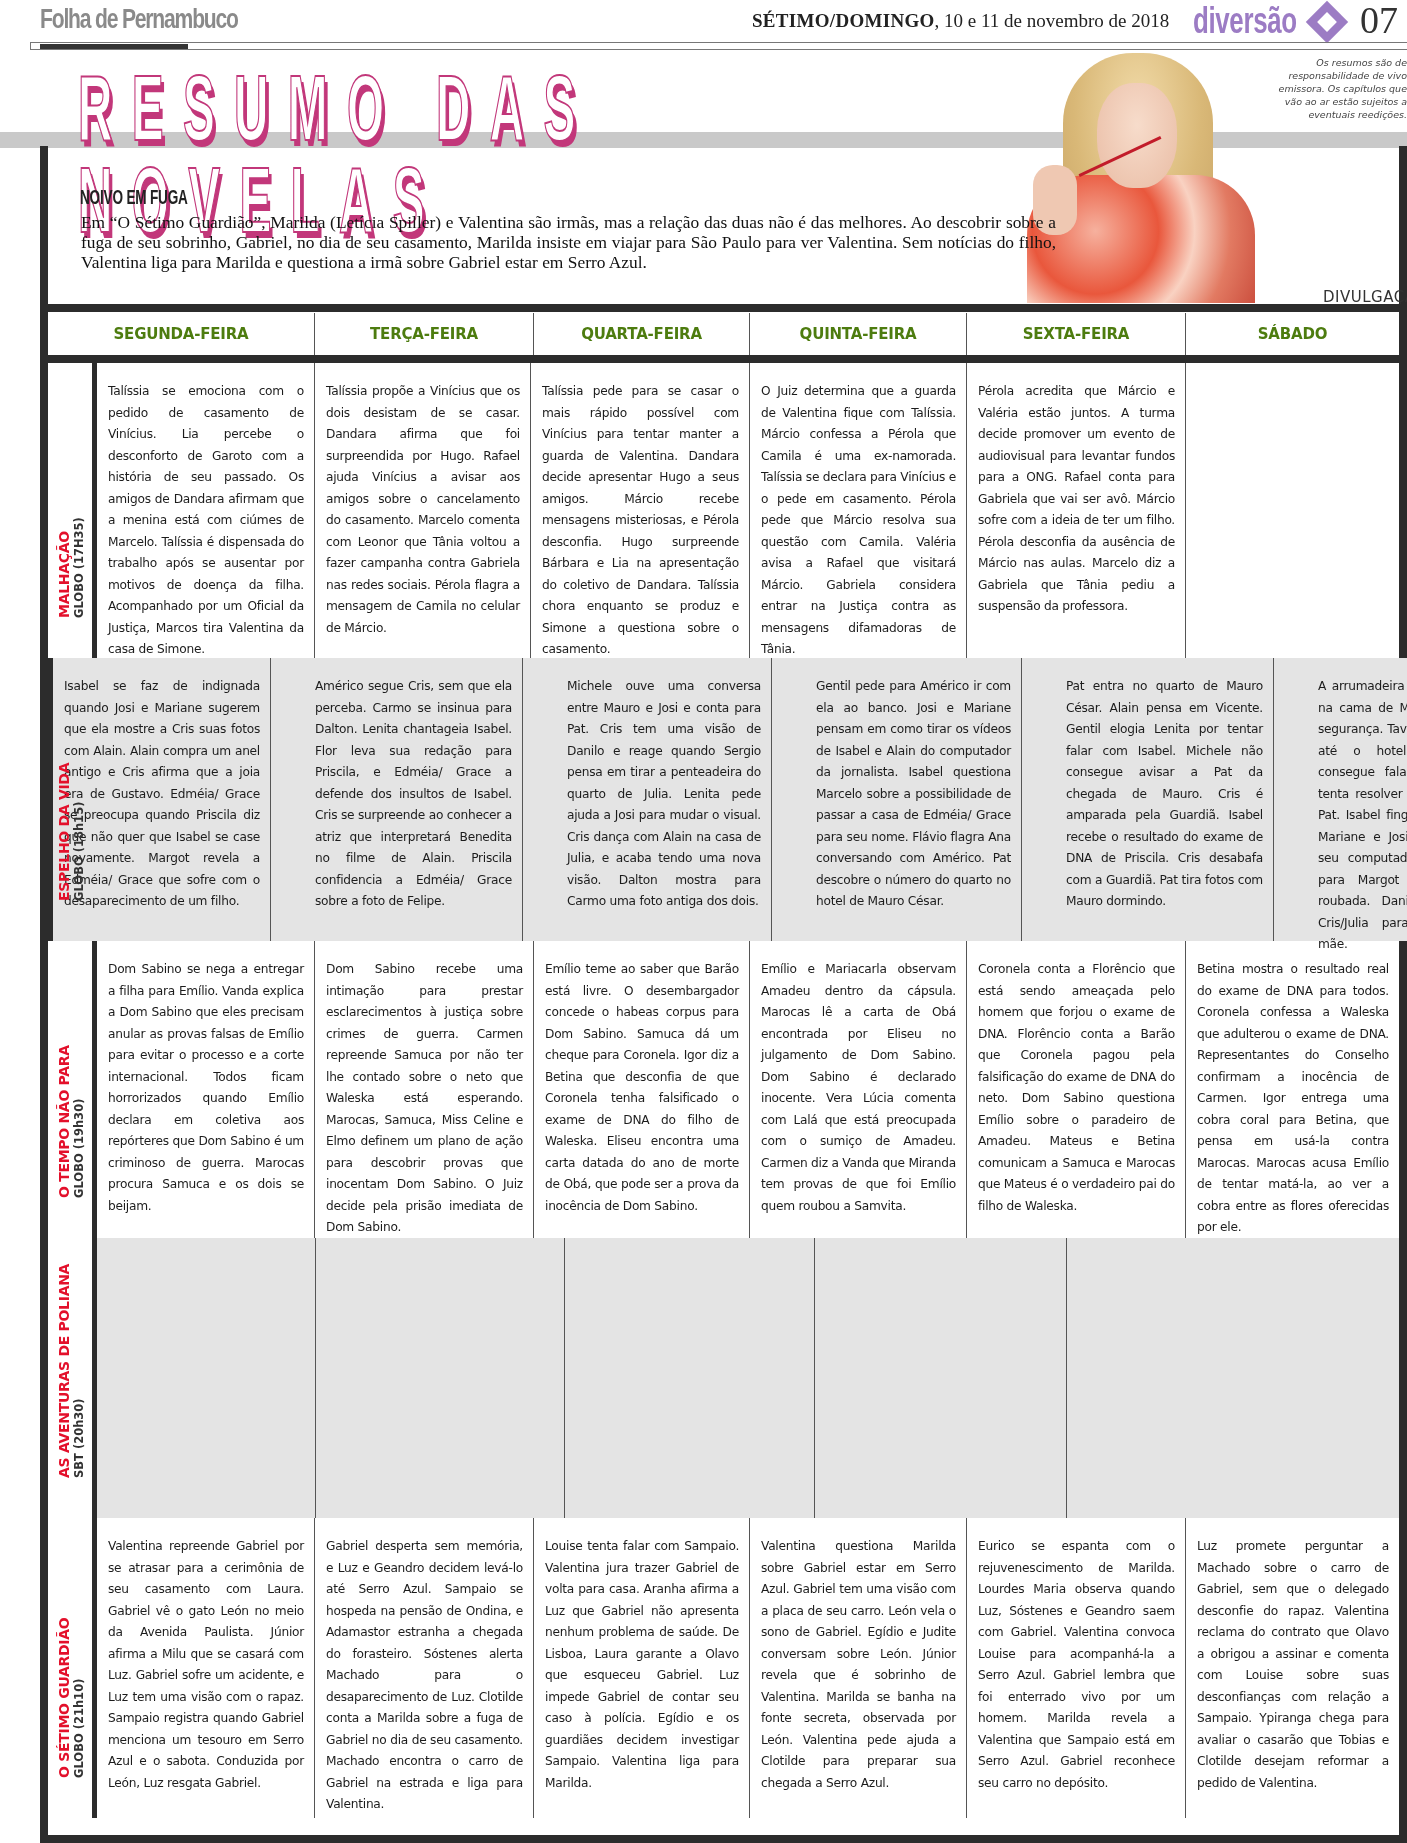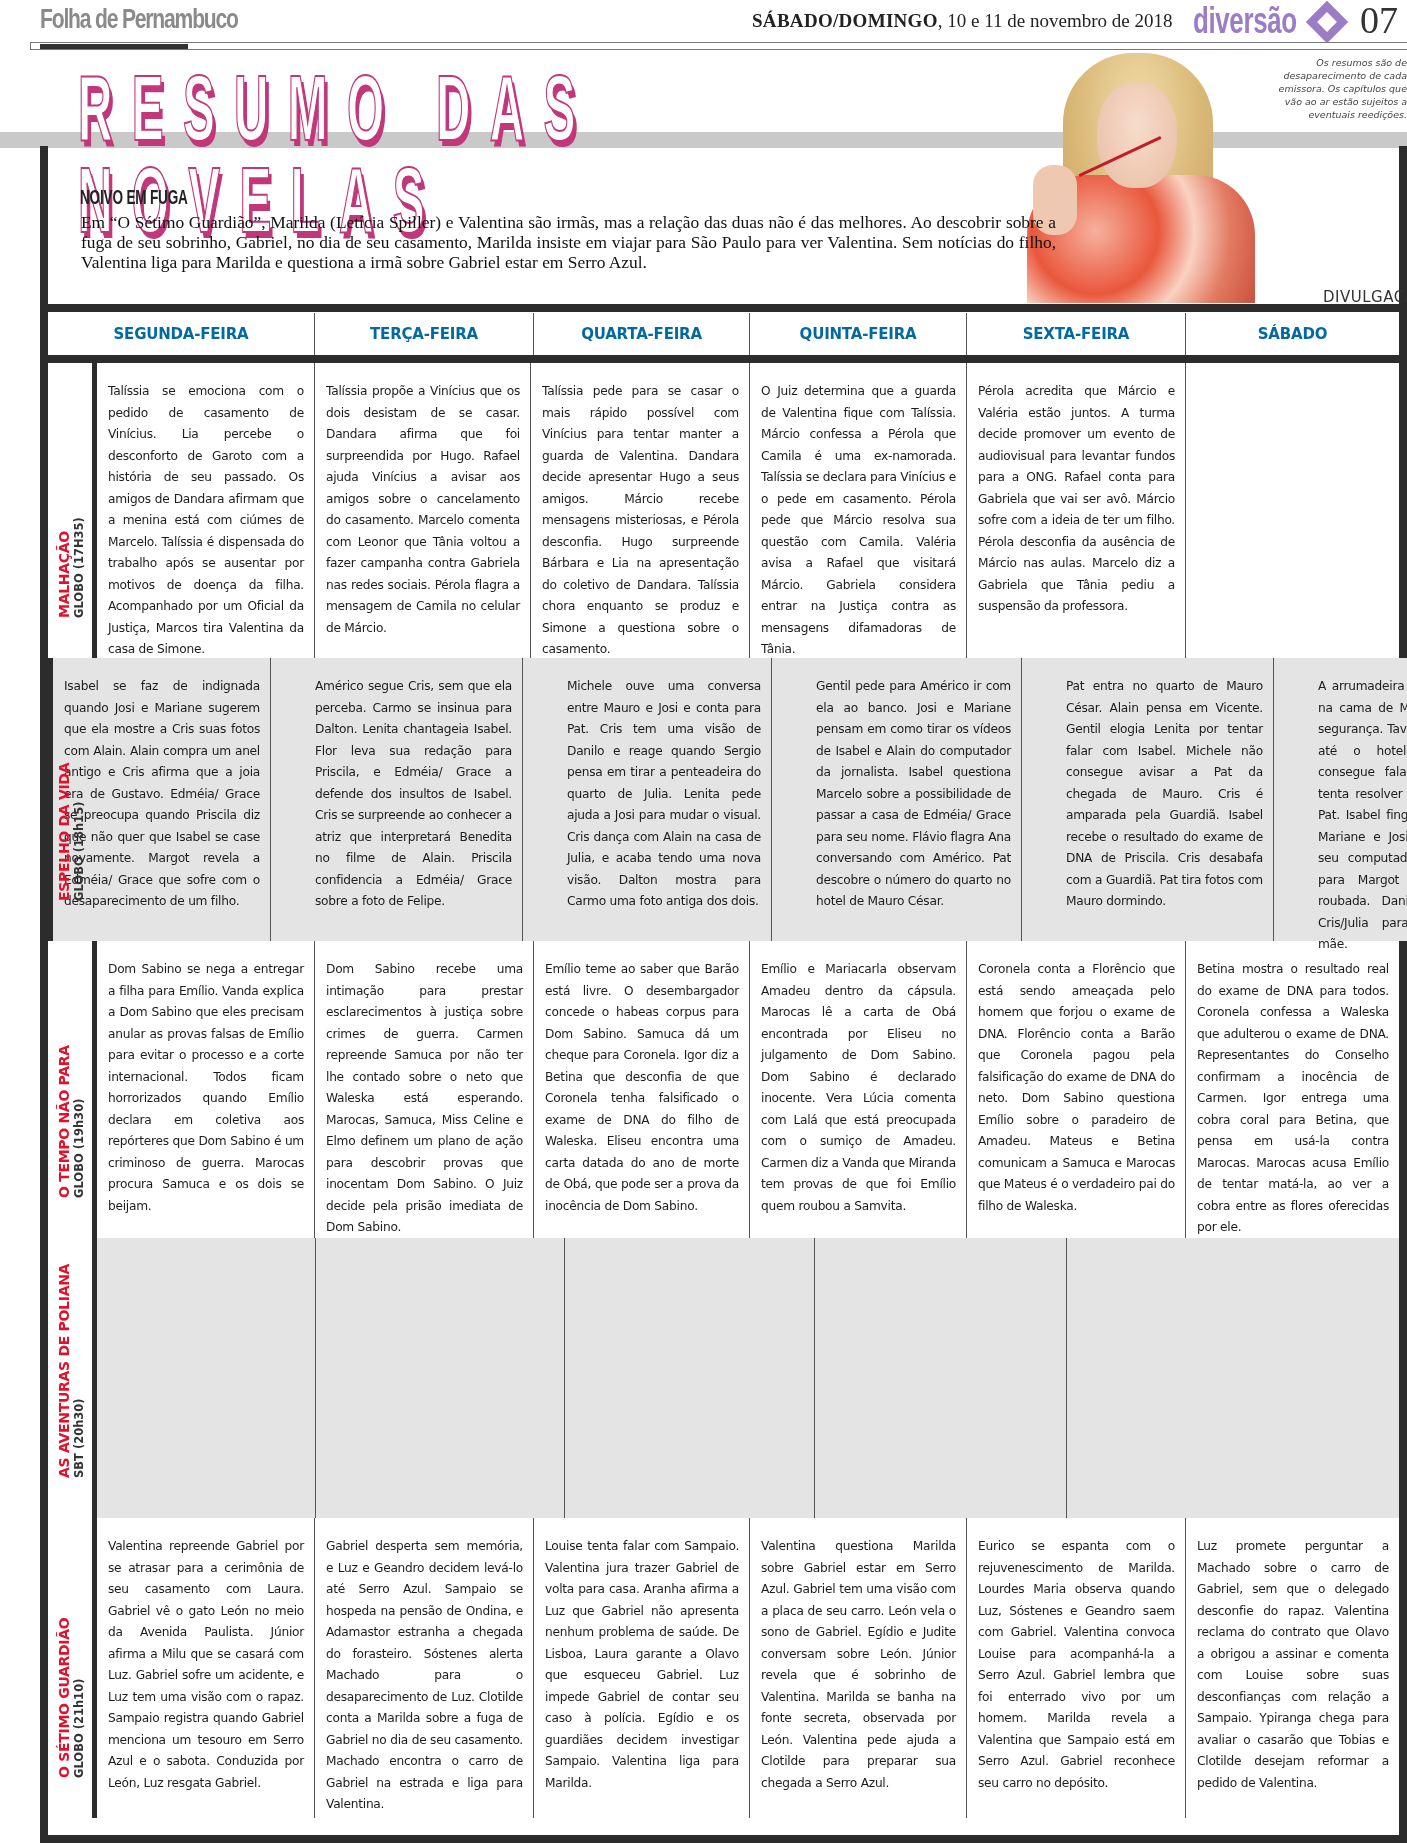--- a/index.html
+++ b/index.html
@@ -48,21 +48,21 @@
   .intro h2 { position: absolute; left: 32px; top: 38px; font-family: "Liberation Sans", sans-serif; font-weight: bold;
               font-size: 20px; color: #222; transform: scaleX(0.68); transform-origin: left top; letter-spacing: -0.3px; }
   .intro p { position: absolute; left: 33px; top: 64px; width: 975px; font-family: "Liberation Serif", serif; font-size: 17.4px;
              line-height: 20px; color: #111; text-align: justify; }
 
   .hbar { position: absolute; left: 40px; width: 1367px; height: 8px; background: #2c2c2c; }
 
   
   .days { position: absolute; left: 48px; top: 313px; width: 1351px; height: 42px; display: flex; }
   .day { border-right: 1px solid #555; display: flex; align-items: center; justify-content: center;
-         font-family: "DejaVu Sans", sans-serif; font-weight: bold; font-size: 15px; color: #0369a1; letter-spacing: -0.2px; }
+         font-family: "DejaVu Sans", sans-serif; font-weight: bold; font-size: 15px; color: #4d7c0f; letter-spacing: -0.2px; }
   .day:last-child { border-right: none; }
 
   
   .grid { position: absolute; left: 48px; top: 363px; width: 1351px; }
   .row { position: relative; display: flex; }
   .row.shaded .cells { background: #e4e4e4; gap: 33px; }
   .label-col { width: 49px; position: relative; background: #fff; border-right: 5px solid #2c2c2c; }
   .label { position: absolute; left: 8px; bottom: 10px; transform: rotate(-90deg); transform-origin: left top; white-space: nowrap; }
   .label .name { display: block; font-family: "DejaVu Sans", sans-serif; font-weight: bold; font-size: 14px; color: #e3102b; letter-spacing: -0.3px; line-height: 16px; }
   .label .slot { display: block; font-family: "DejaVu Sans", sans-serif; font-weight: bold; font-size: 11.5px; color: #333; line-height: 14px; }
@@ -72,32 +72,32 @@
   .cell:last-child { border-right: none; }
 
   .w0 { width: 218px; } .w1 { width: 219px; } .w2 { width: 216px; } .w3 { width: 217px; } .w4 { width: 219px; } .w5 { width: 213px; }
   .dw0 { width: 267px; } .dw1 { width: 219px; } .dw2 { width: 216px; } .dw3 { width: 217px; } .dw4 { width: 219px; } .dw5 { width: 213px; }
 </style>
 </head>
 <body>
 
 <div class="masthead">
   <div class="brand">Folha de Pernambuco</div>
-  <div class="dateline"><b>SÁBADO/DOMINGO</b><span>, 10 e 11 de novembro de 2018</span></div>
+  <div class="dateline"><b>SÉTIMO/DOMINGO</b><span>, 10 e 11 de novembro de 2018</span></div>
   <div class="section">diversão</div>
   <div class="diamond"></div>
   <div class="pageno">07</div>
 </div>
 <div class="rule-top">
     <div class="dark"></div>
   </div>
 
 <div class="title-band"></div>
 <div class="big-title">RESUMO DAS NOVELAS</div>
-<div class="disclaimer">Os resumos são de desaparecimento de cada emissora. Os capítulos que vão ao ar estão sujeitos a eventuais reedições.</div>
+<div class="disclaimer">Os resumos são de responsabilidade de vivo emissora. Os capítulos que vão ao ar estão sujeitos a eventuais reedições.</div>
 
 <div class="frame-left"></div>
 <div class="frame-right"></div>
 
 <div class="photo">
   <div class="hair"></div>
   <div class="body"></div>
   <div class="face"></div>
   <div class="hand"></div>
   <div class="glasses"></div>

